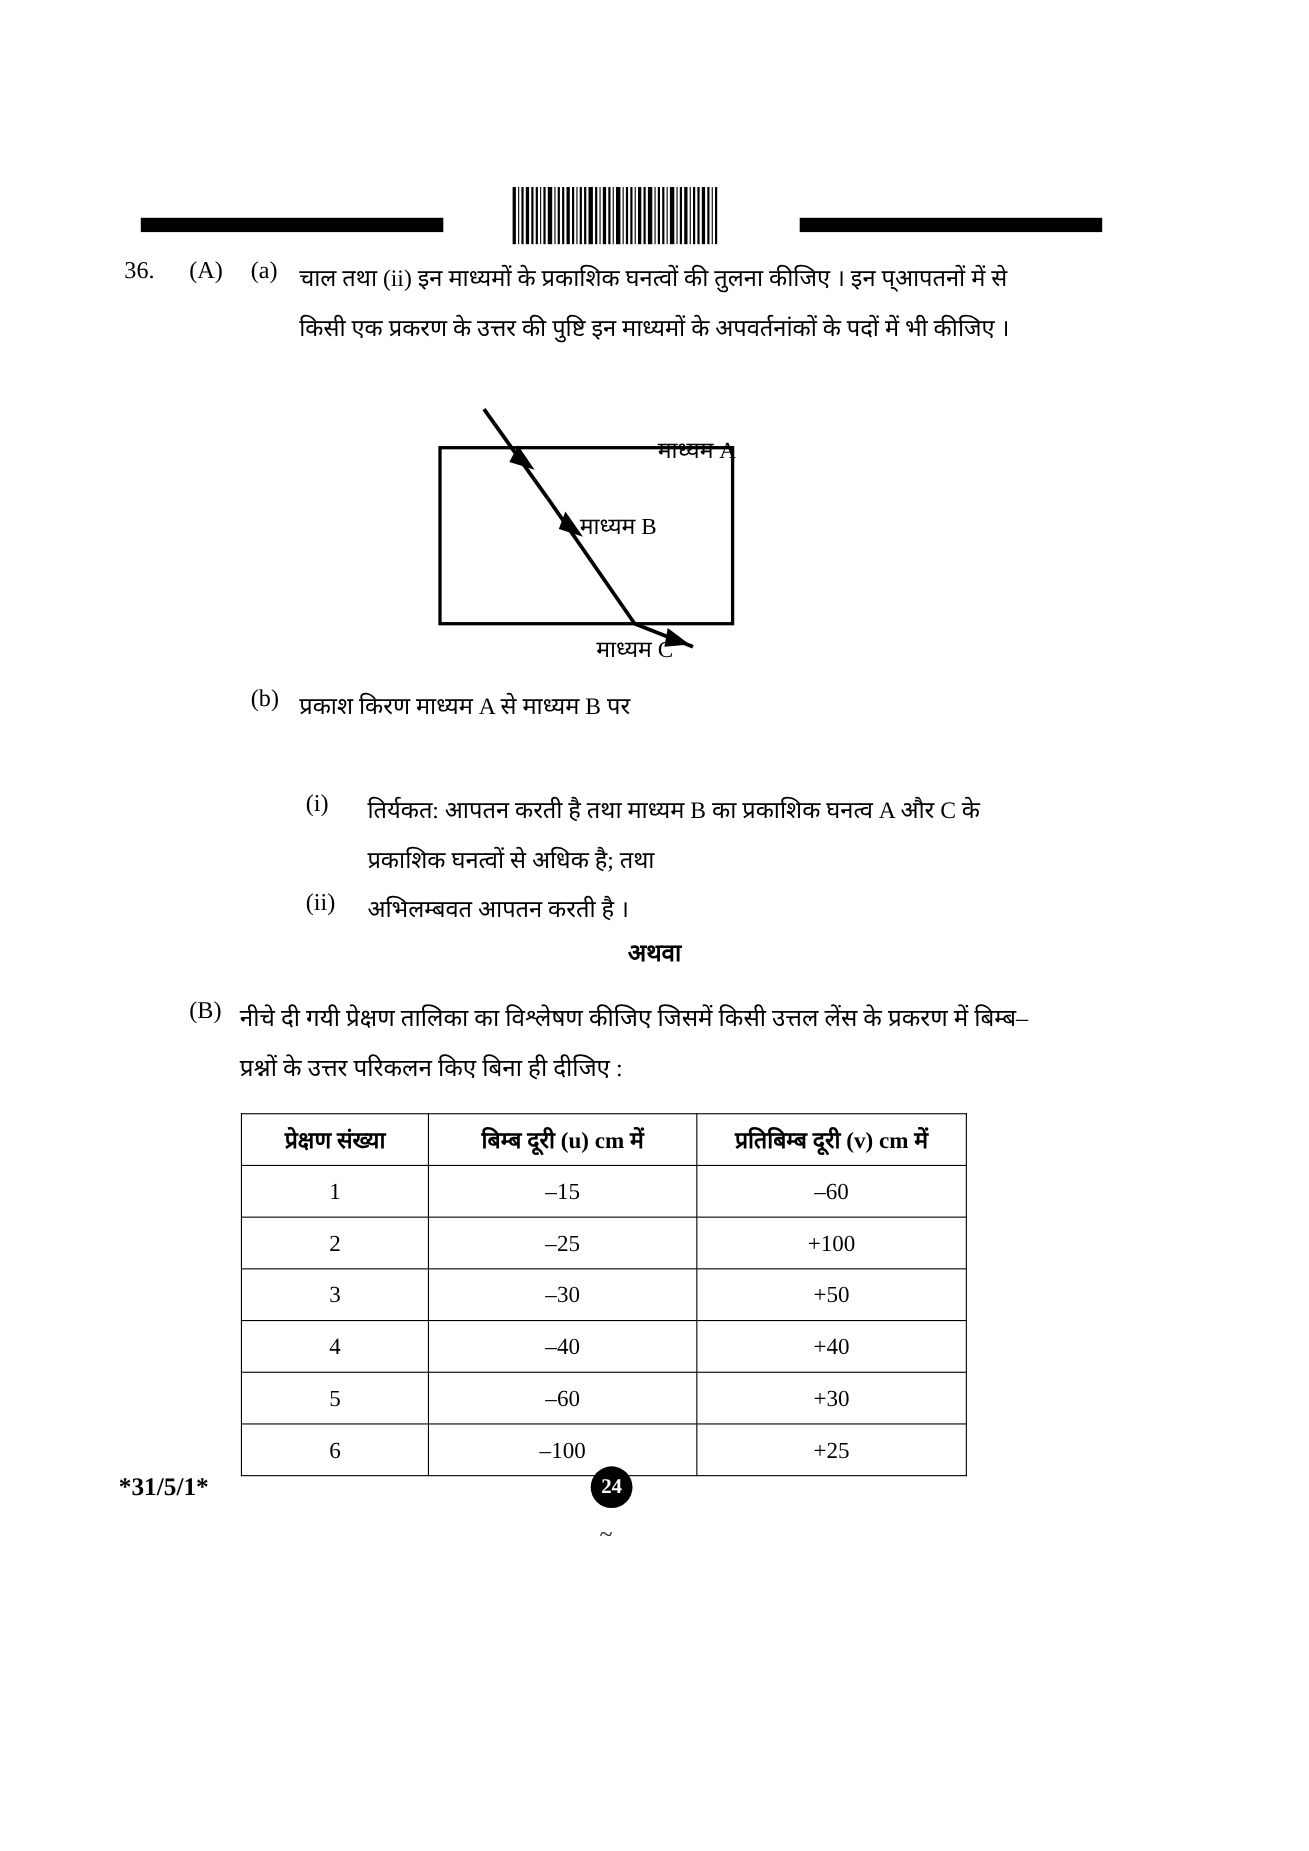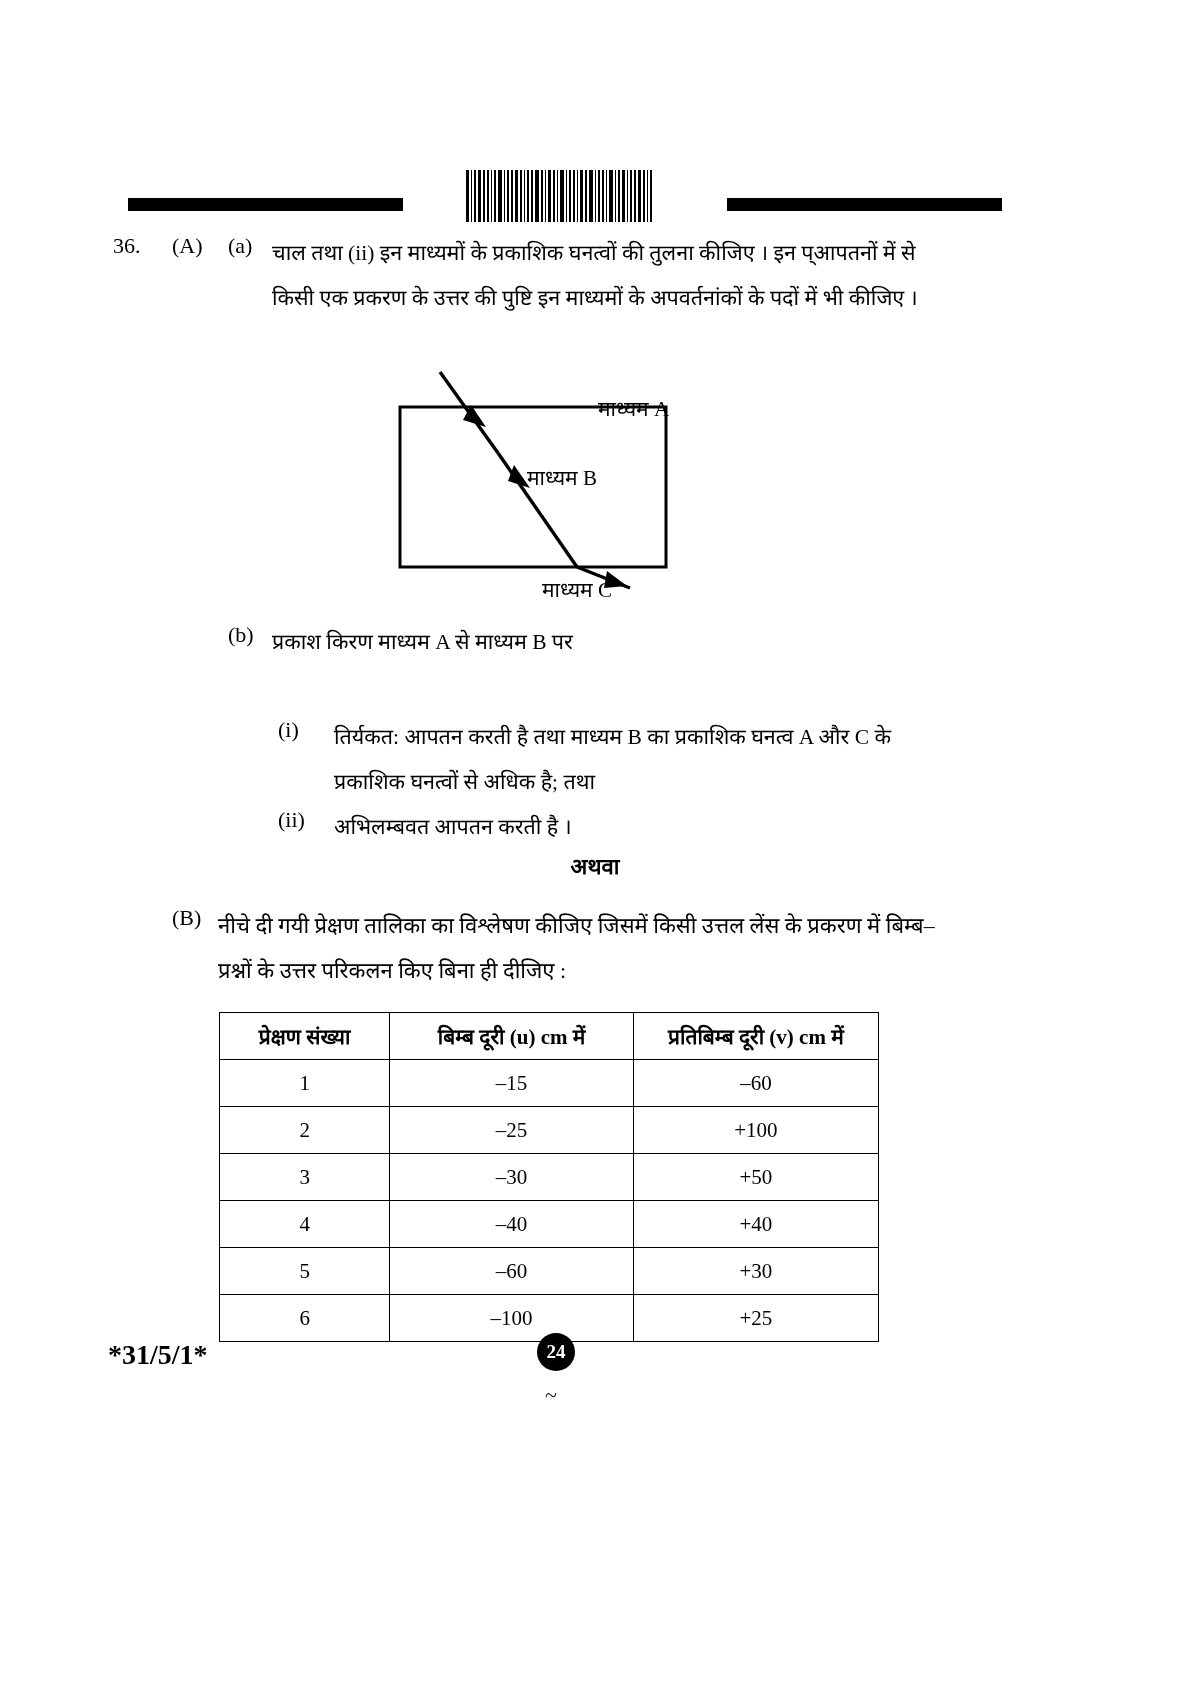--- a/index.html
+++ b/index.html
@@ -60,21 +60,21 @@
   table.obs{position:absolute;left:219px;top:1012px;width:660px;
             border-collapse:collapse;}
   table.obs th,table.obs td{
      border:1.6px solid #000;text-align:center;font-size:21px;height:46px;
      padding:0 4px;}
   table.obs th{font-weight:bold;}
   table.obs td.num{font-size:21px;}
   .c1{width:168px;}.c2{width:246px;}.c3{width:246px;}
 
   
-  .code{position:absolute;left:108px;top:1339px;font-size:28px;font-weight:bold;
+  .code{position:absolute;left:108px;top:1339px;font-size:23px;font-weight:bold;
         font-family:"Liberation Serif",serif;}
   .pgcircle{position:absolute;left:537px;top:1333px;width:38px;height:38px;
             border-radius:50%;background:#000;color:#fff;font-size:19px;
             font-weight:bold;display:flex;align-items:center;justify-content:center;}
   .tilde{position:absolute;left:545px;top:1382px;font-size:22px;color:#222;}
 </style>
 </head>
 <body>
 
 <div class="page">

